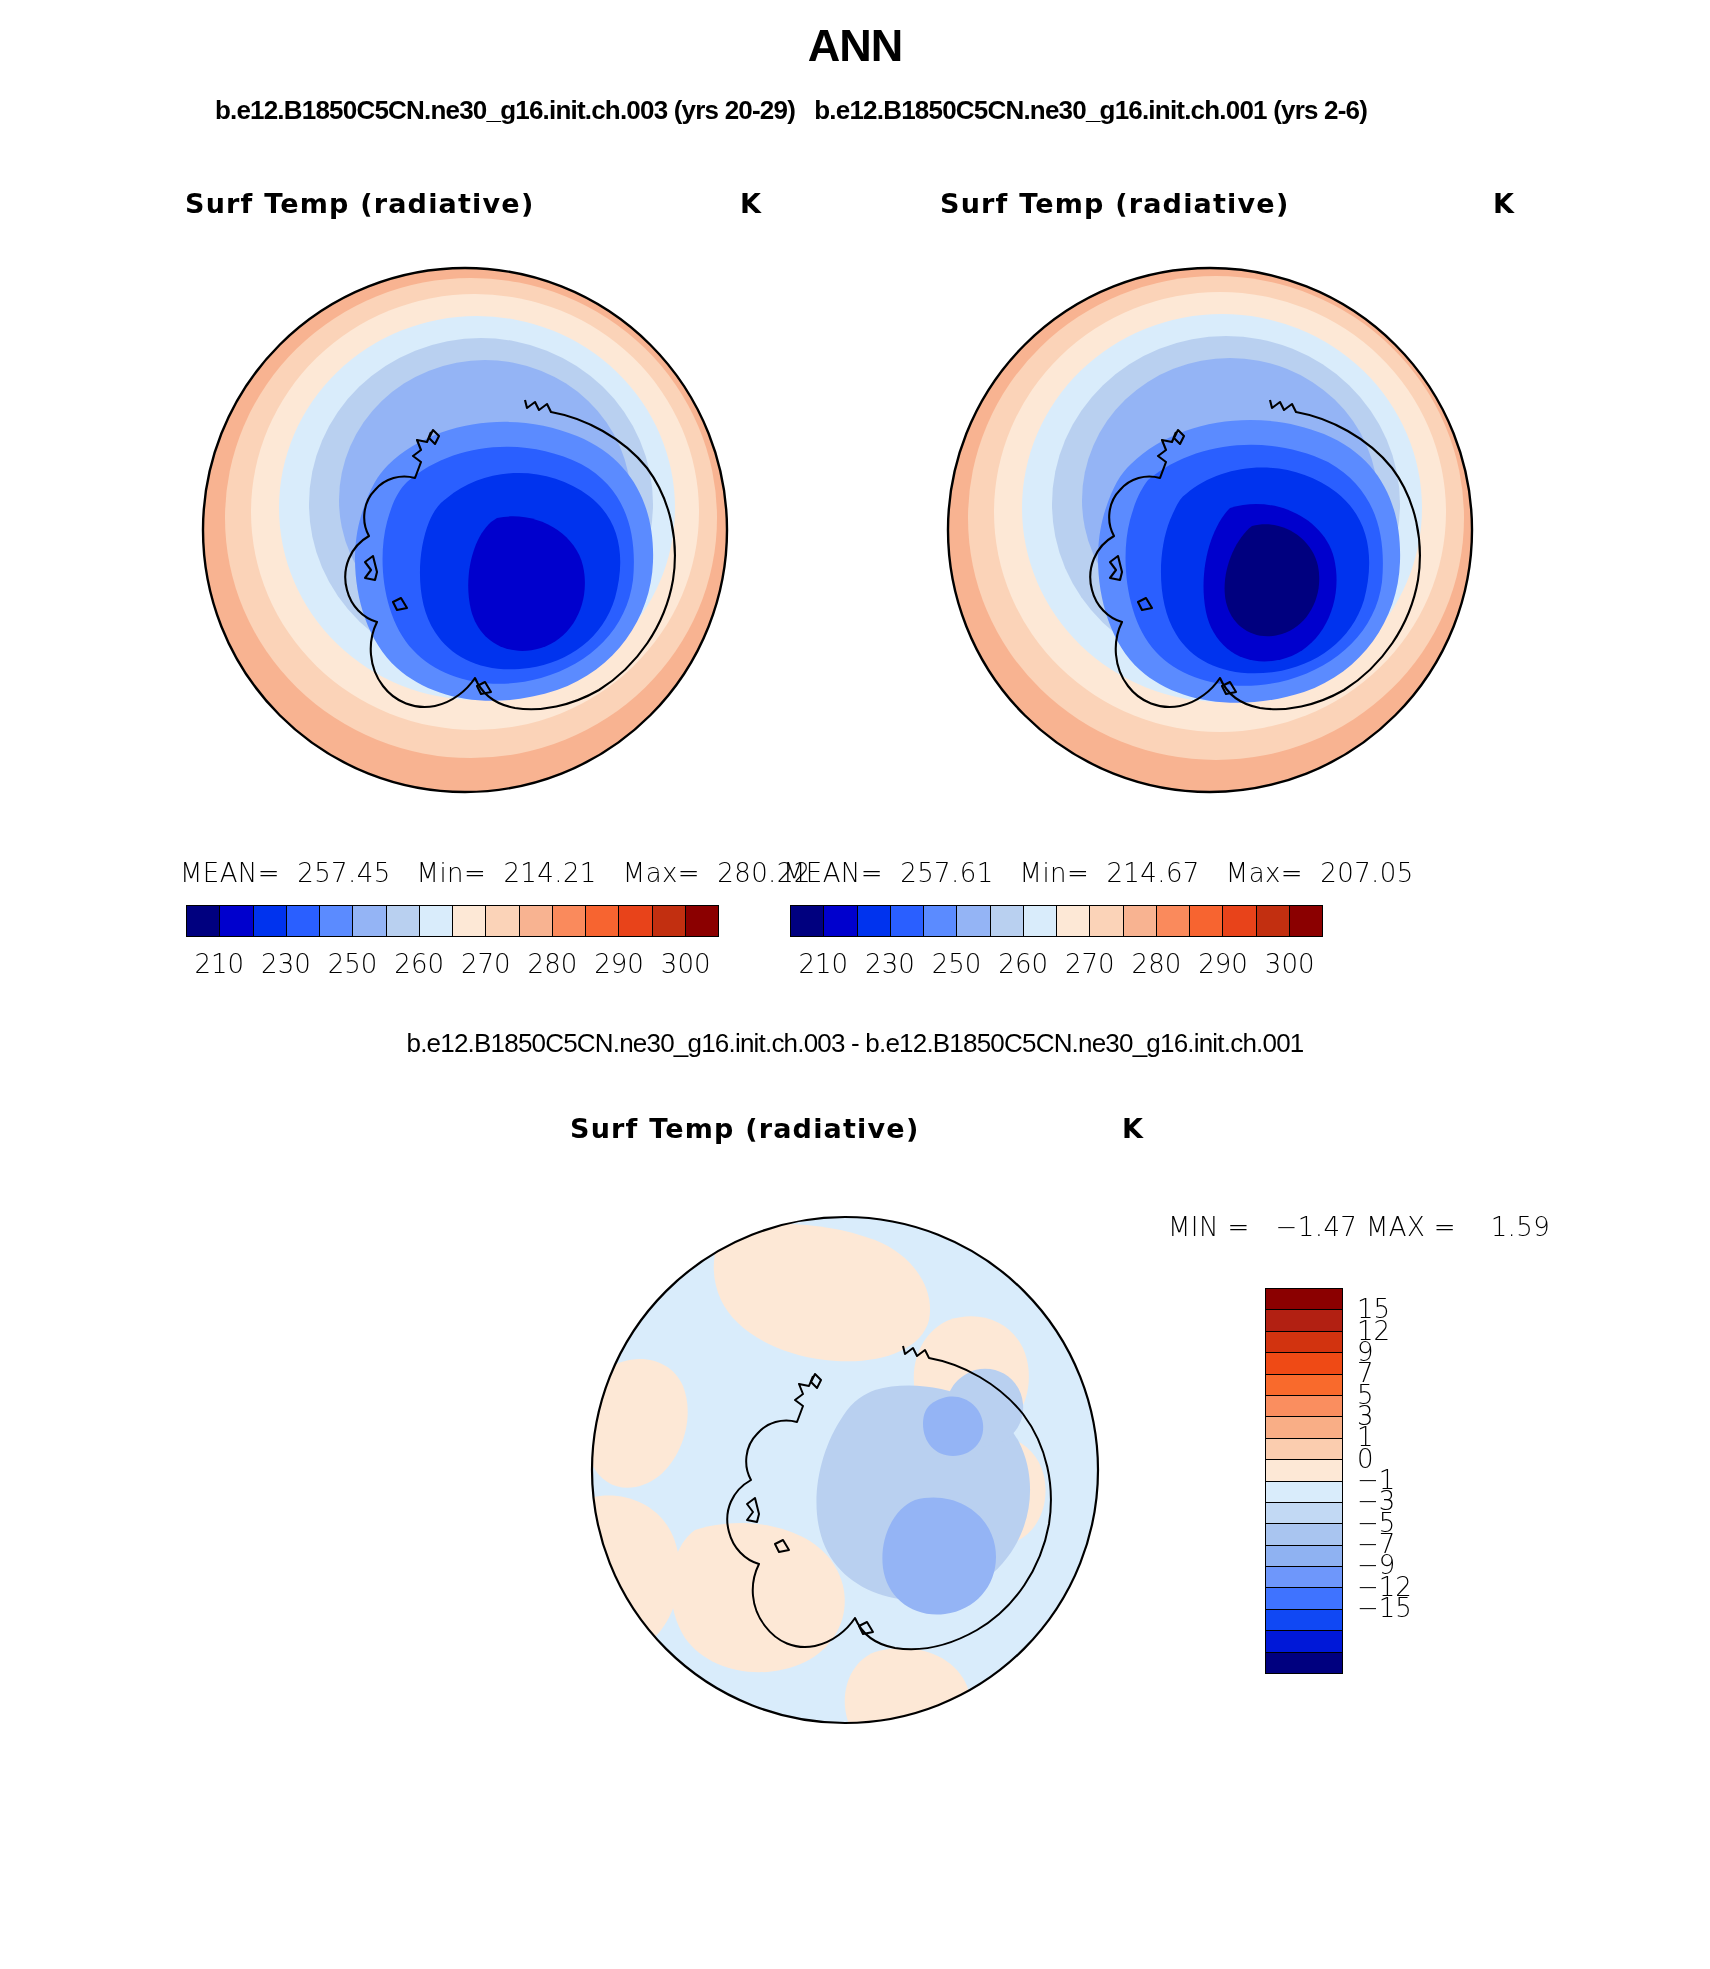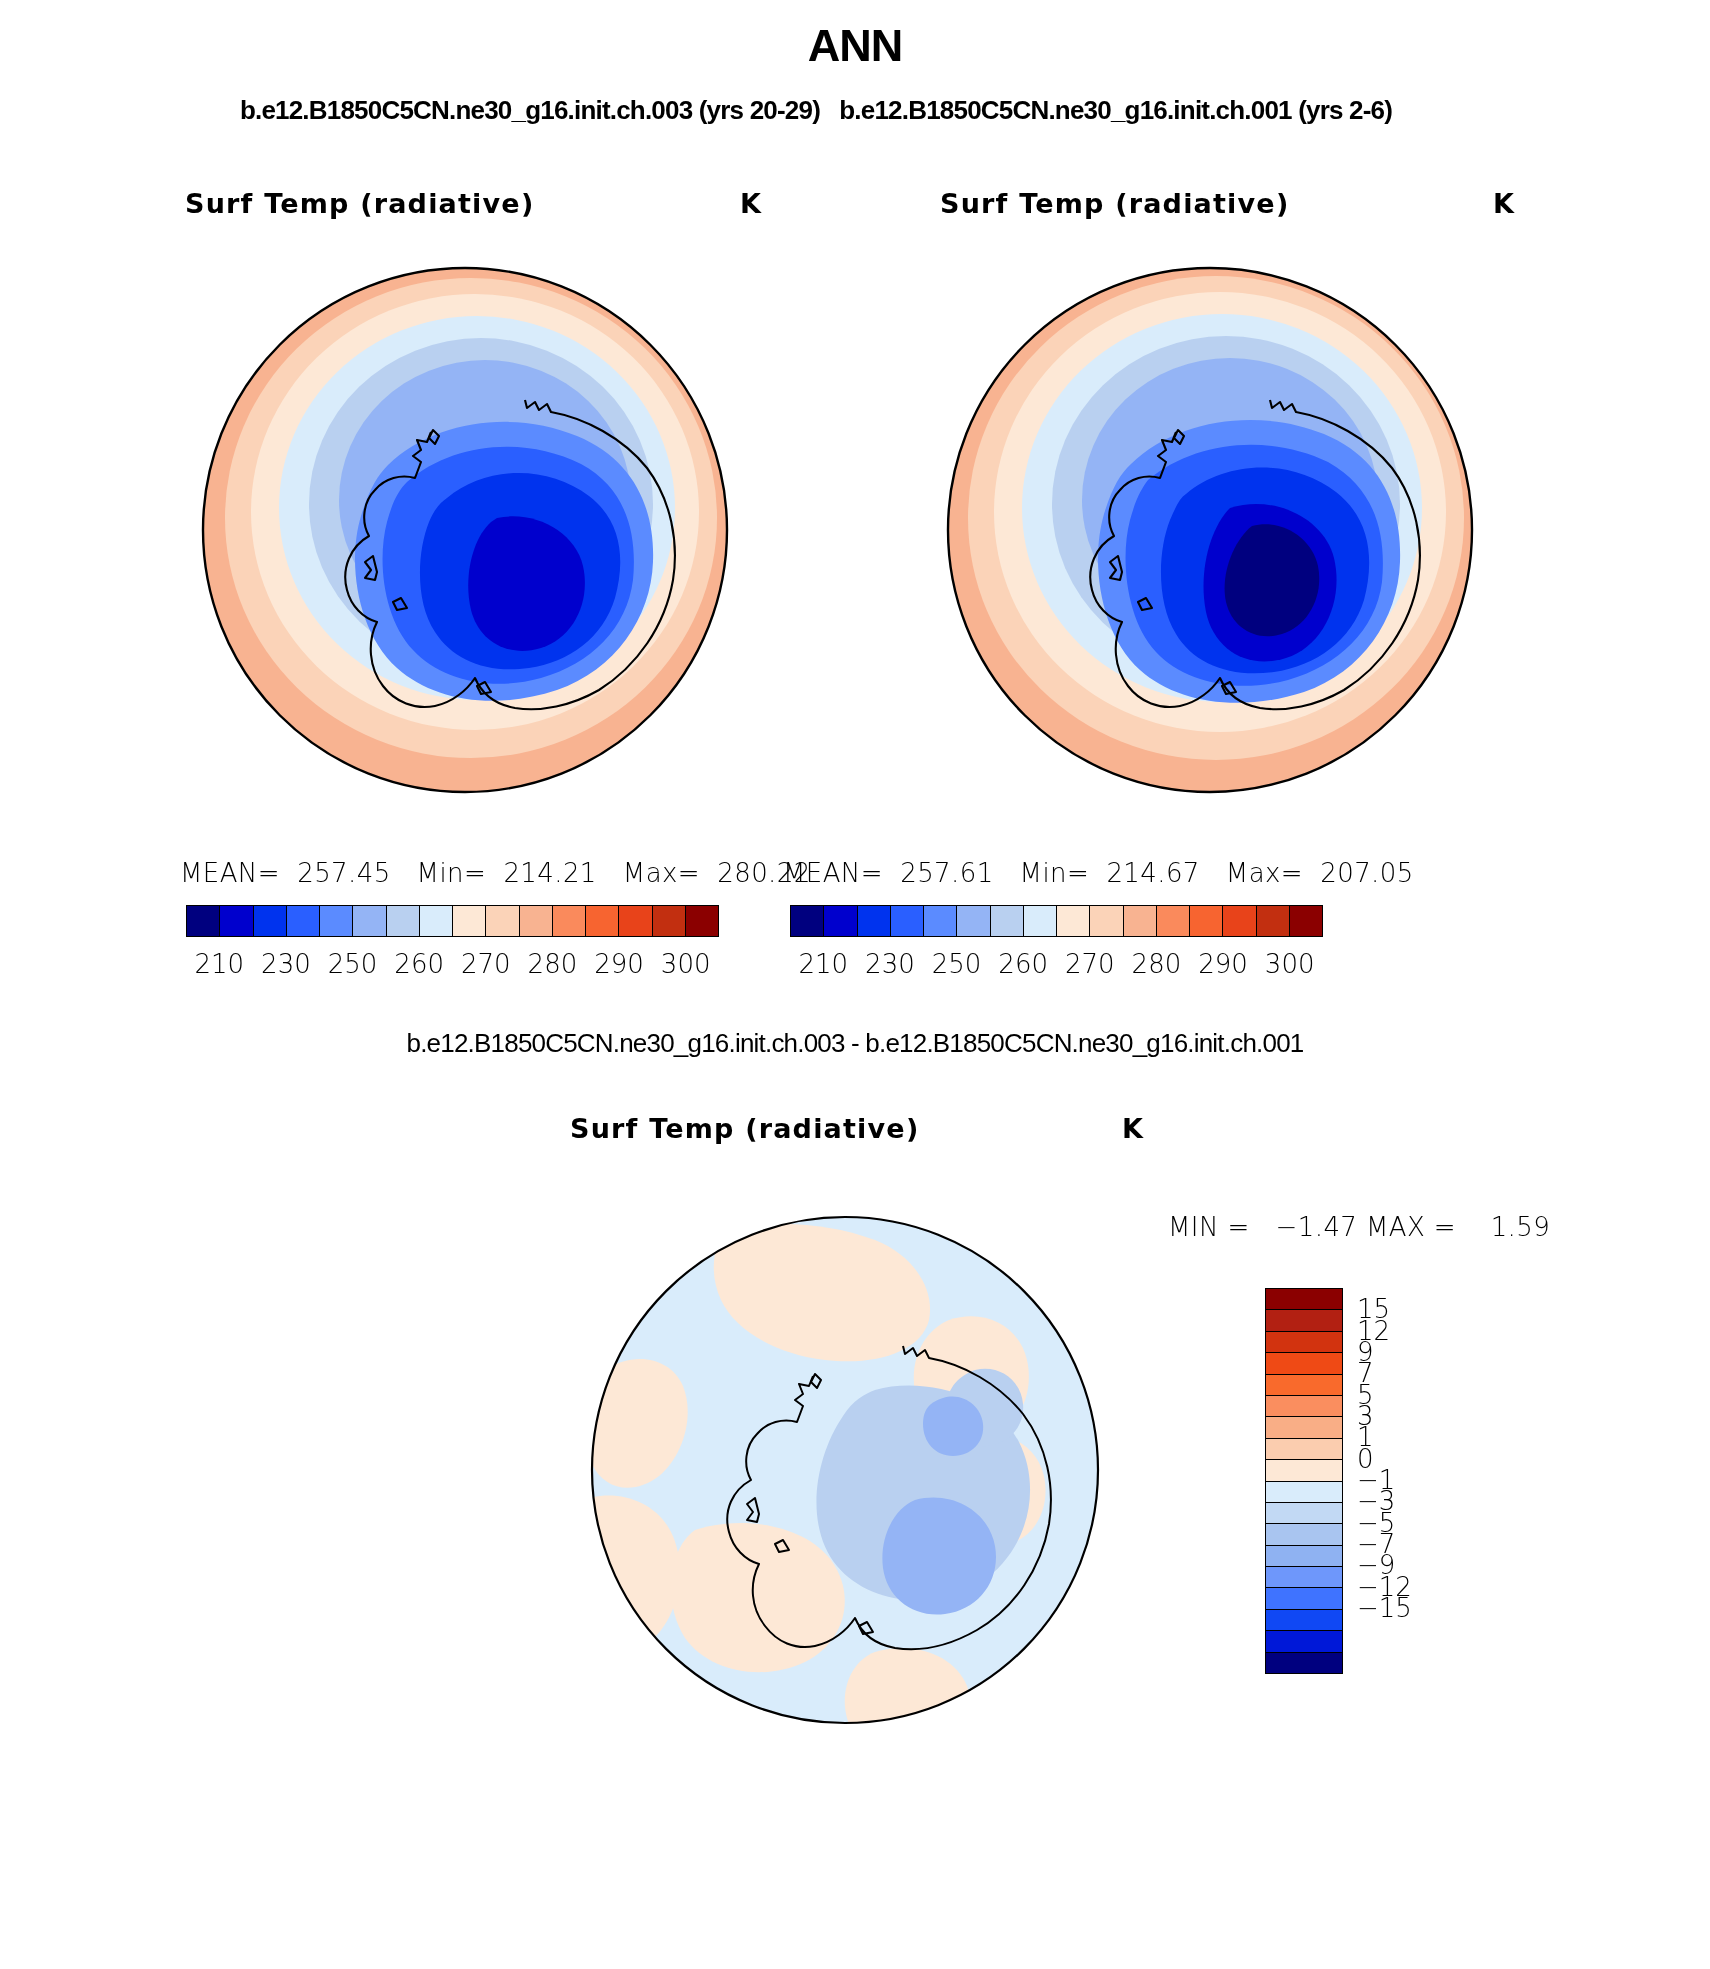--- a/index.html
+++ b/index.html
@@ -12,21 +12,20 @@
   #main-title{
     top:20px;left:0;width:1710px;text-align:center;
     font-family:"Liberation Sans",sans-serif;
     font-weight:bold;font-size:45px;letter-spacing:-1px;
   }
   #case-subtitle{
     top:95px;left:0;width:1582px;text-align:center;
     font-family:"Liberation Sans",sans-serif;
     font-weight:bold;font-size:26px;letter-spacing:-0.8px;
     white-space:pre;
-    margin-left:25px;
   }
   #diff-title{
     top:1028px;left:0;width:1710px;text-align:center;
     font-family:"Liberation Sans",sans-serif;
     font-weight:normal;font-size:26px;letter-spacing:-0.8px;
   }
 
   
   .ncl{
     font-family:"DejaVu Sans","Liberation Sans",sans-serif;

